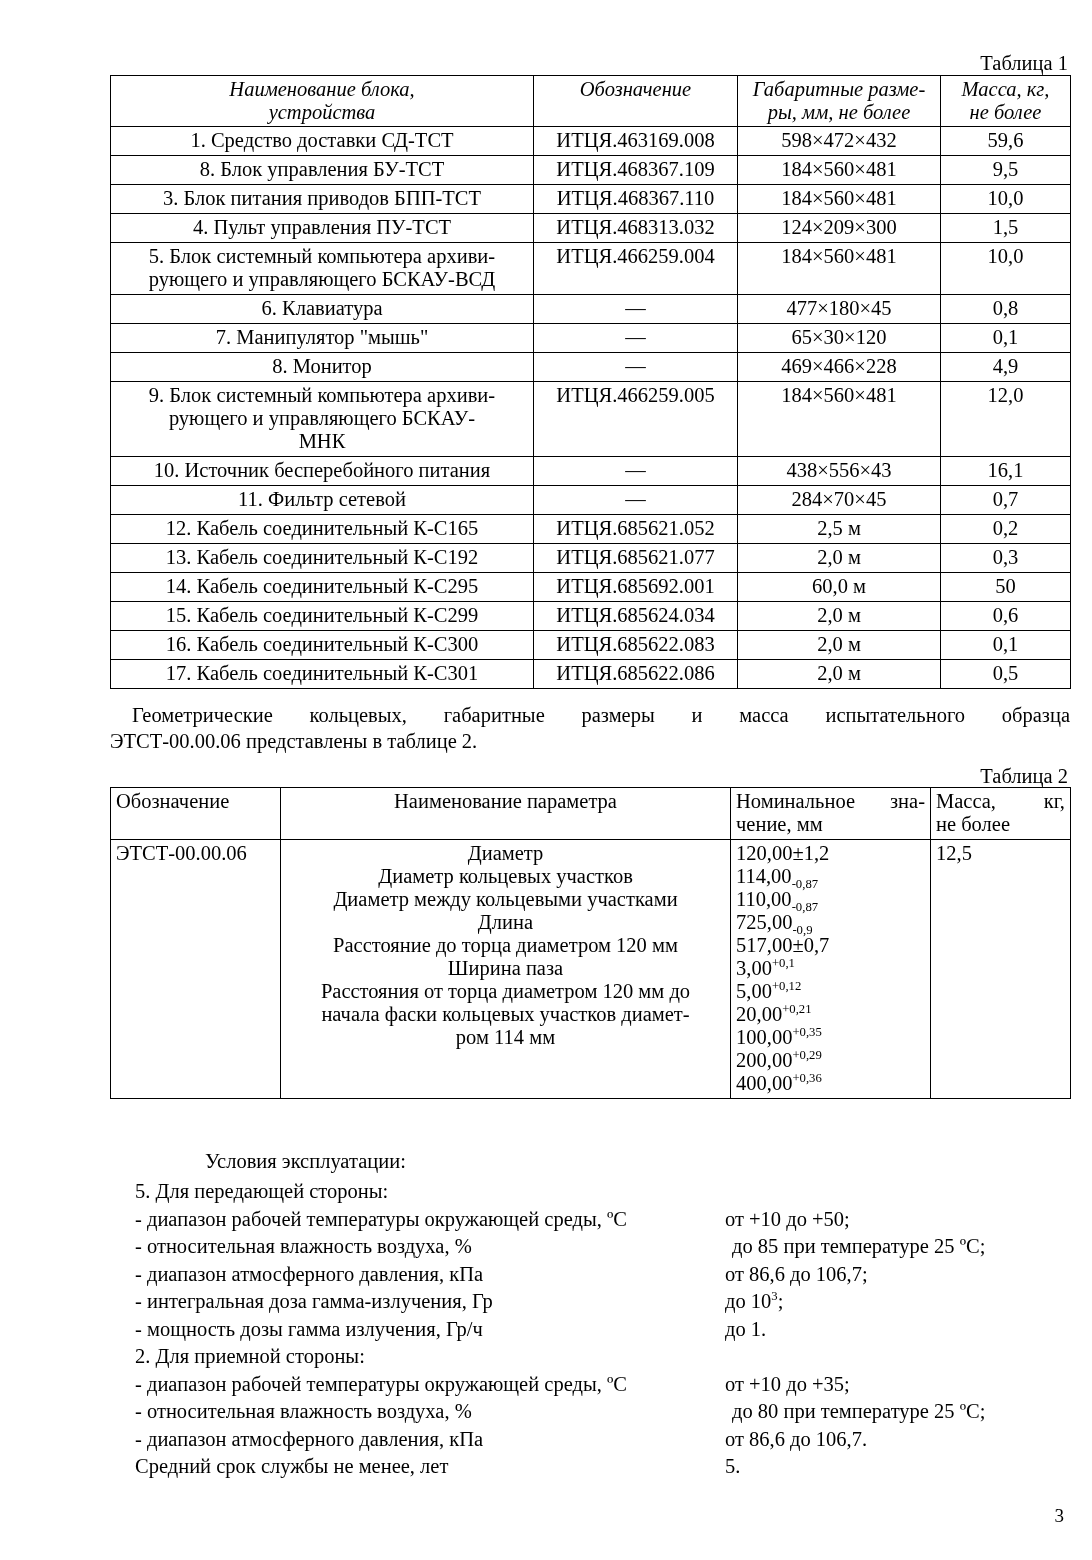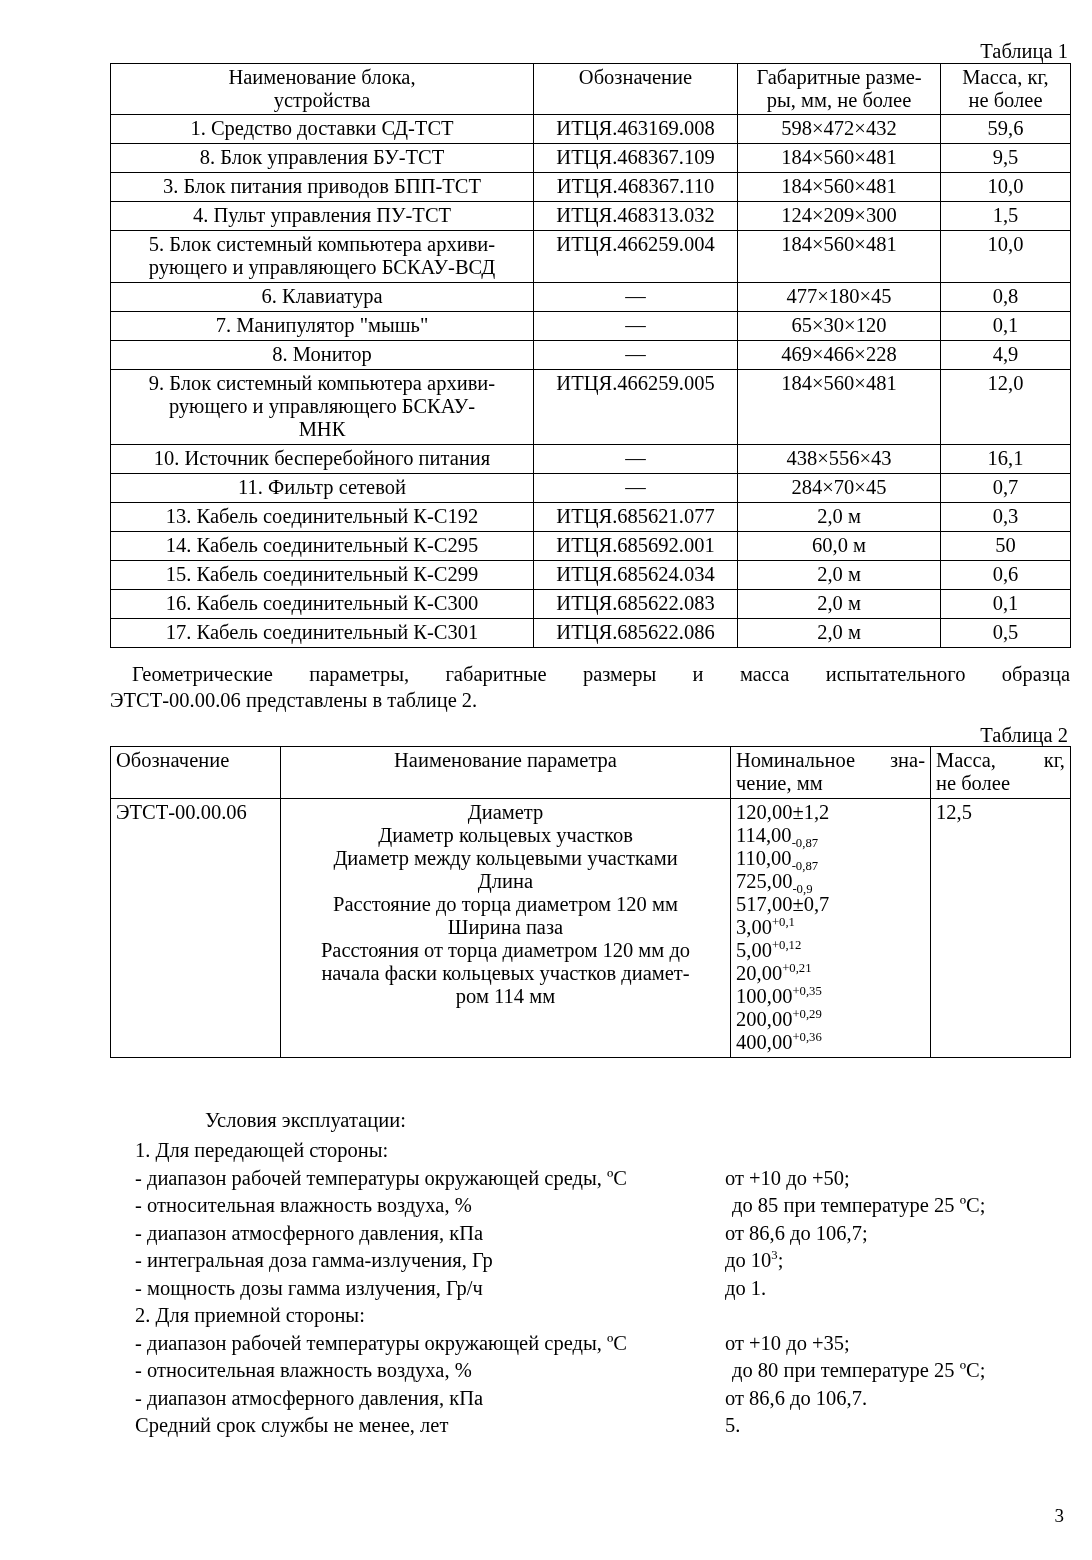--- a/index.html
+++ b/index.html
@@ -18,21 +18,21 @@
     height: 1560px;
     margin: 0 auto;
     background: #ffffff;
     box-sizing: border-box;
     padding: 0;
     overflow: hidden;
   }
   .content {
     position: absolute;
     left: 110px;
-    top: 4px;
+    top: 16px;
     width: 960px;
   }
 
   
   .table-caption {
     text-align: right;
     font-size: 20.5px;
     line-height: 1.1;
     margin: 0;
     padding-right: 2px;
@@ -53,21 +53,21 @@
     vertical-align: top;
     font-weight: normal;
     box-sizing: border-box;
   }
   
   .t1 .c-name  { width: 423px; text-align: left; }
   .t1 .c-desig { width: 204px; text-align: center; }
   .t1 .c-dim   { width: 203px; text-align: center; }
   .t1 .c-mass  { width: 130px; text-align: center; }
 
-  .t1 thead td { text-align: center; vertical-align: top; }
+  .t1 thead td { text-align: center; vertical-align: top; font-style: italic; }
   .t1 thead .c-name { text-align: center; }
 
   .t1 tbody td.c-name { text-align: center; }
 
   
   .t2 .c-desig2 { width: 170px; text-align: left; }
   .t2 .c-param  { width: 450px; text-align: center; }
   .t2 .c-nom    { width: 200px; text-align: center; }
   .t2 .c-mass2  { width: 140px; text-align: left; }
 
@@ -287,20 +287,30 @@
                 <div>11. Фильтр сетевой</div>
               </div>
             </td>
             <td class="c-desig">—</td>
             <td class="c-dim">284×70×45</td>
             <td class="c-mass">0,7</td>
           </tr>
           <tr>
             <td class="c-name">
               <div class="cell-lines">
+                <div>12. Кабель соединительный К-С165</div>
+              </div>
+            </td>
+            <td class="c-desig">ИТЦЯ.685621.052</td>
+            <td class="c-dim">2,5 м</td>
+            <td class="c-mass">0,2</td>
+          </tr>
+          <tr>
+            <td class="c-name">
+              <div class="cell-lines">
                 <div>13. Кабель соединительный К-С192</div>
               </div>
             </td>
             <td class="c-desig">ИТЦЯ.685621.077</td>
             <td class="c-dim">2,0 м</td>
             <td class="c-mass">0,3</td>
           </tr>
           <tr>
             <td class="c-name">
               <div class="cell-lines">
@@ -340,21 +350,21 @@
             <td class="c-desig">ИТЦЯ.685622.086</td>
             <td class="c-dim">2,0 м</td>
             <td class="c-mass">0,5</td>
           </tr>
         </tbody>
     </table>
 
     <div class="gap-a"></div>
 
     <p class="body-para">
-      <span class="l1">Геометрические параметры, габаритные размеры и масса испытательного образца</span>
+      <span class="l1">Геометрические кольцевых, габаритные размеры и масса испытательного образца</span>
       <span class="l2">ЭТСТ-00.00.06 представлены в таблице 2.</span>
     </p>
 
     <div class="gap-b"></div>
 
     <div class="table-caption">Таблица 2</div>
 
     <table class="doc-table t2">
       <thead>
         <tr>
@@ -407,21 +417,21 @@
           </td>
           <td class="c-mass2">12,5</td>
         </tr>
       </tbody>
     </table>
 
     <div class="gap-c"></div>
 
     <div class="conditions">
       <div class="cond-title">Условия эксплуатации:</div>
-      <div class="cond-section">1. Для передающей стороны:</div>
+      <div class="cond-section">5. Для передающей стороны:</div>
       <div id="cond-rows-1">
           <div class="cond-row">
             <div class="label">- диапазон рабочей температуры окружающей среды, ºС</div>
             <div class="value">от +10  до +50;</div>
           </div>
           <div class="cond-row">
             <div class="label">- относительная влажность воздуха, %</div>
             <div class="value indent-1">до 85  при температуре 25 ºС;</div>
           </div>
           <div class="cond-row">

